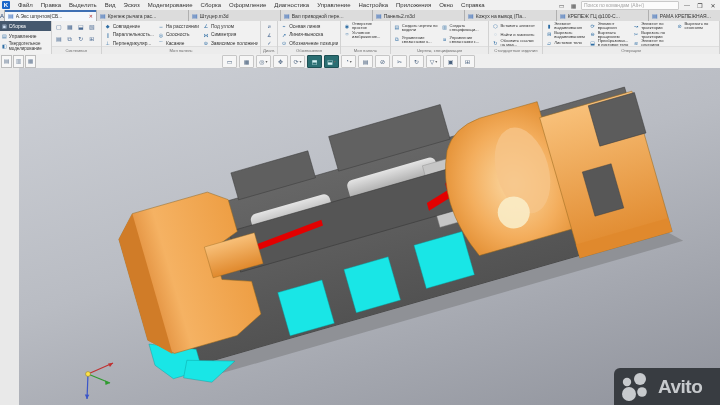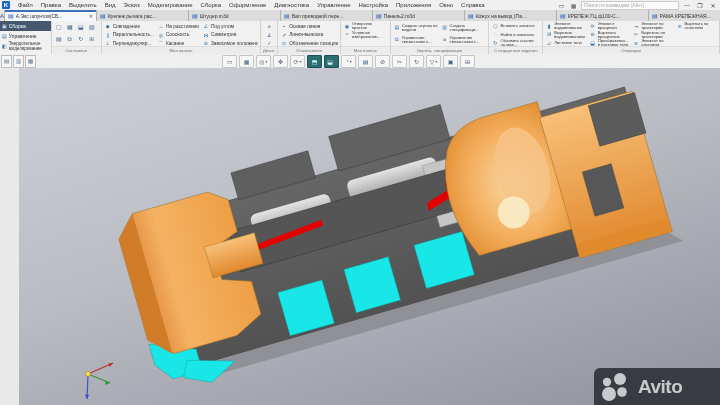--- a/index.html
+++ b/index.html
@@ -64,21 +64,21 @@
         font-size:6px;color:#49617e;display:flex;align-items:center;justify-content:center;
         padding:0 1px;border-radius:1px;}
   .qbtn.teal{background:#2a6e72;color:#d7f3f4;border-color:#1d5054;}
   .qcaret{font-size:4px;color:#666;margin-left:1px;}
   
   .viewport{position:absolute;top:68px;left:19px;right:0;bottom:0;
             background:linear-gradient(163deg,#cdd0d6 0%,#b9bcc3 45%,#90939c 100%);}
   .leftstrip{position:absolute;top:68px;left:0;bottom:0;width:19px;background:#e9e9e9;
              border-right:1px solid #c2c2c2;}
   
-  .avito{position:absolute;right:0;bottom:0;width:126px;height:37px;background:#383c41;
+  .avito{position:absolute;right:0;bottom:0;width:106px;height:37px;background:#383c41;
          border-top-left-radius:6px;display:flex;align-items:center;}
   .avito-text{font-size:19px;font-weight:bold;color:#c7cacd;letter-spacing:-0.5px;
               margin-left:2px;}
 </style>
 </head>
 <body>
 
 <div class="menubar">
   <div class="appicon">K</div>
   <span class="menu-item">Файл</span>

